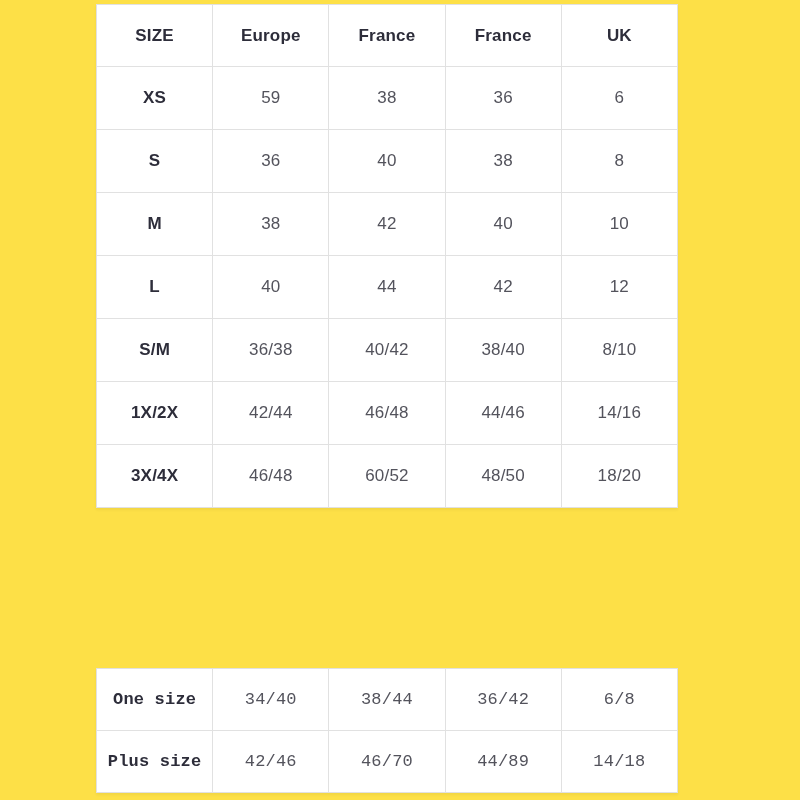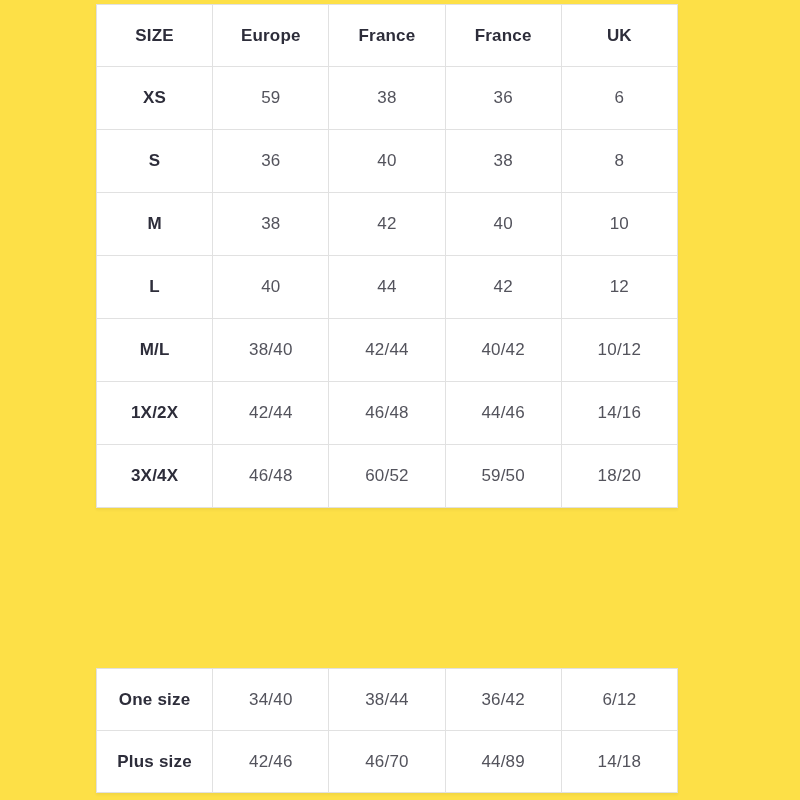--- a/index.html
+++ b/index.html
@@ -30,21 +30,21 @@
   table.size-table td {
     border: 1px solid #e1e1e1;
     text-align: center;
     vertical-align: middle;
     padding: 0;
     font-size: 17px;
     letter-spacing: 0.2px;
   }
   table.size-table thead tr { height: 62px; }
   table.size-table tbody tr { height: 63px; }
-  #extra-table tbody tr { height: 62px; }
+  #extra-table tbody tr { height: 62px; font-family: Liberation Mono, monospace; }
   table.size-table th {
     font-weight: 700;
     color: #2d2d3a;
   }
   table.size-table td {
     font-weight: 400;
     color: #53535c;
   }
 </style>
 </head>
@@ -85,51 +85,51 @@
         <td>10</td>
       </tr>
       <tr>
         <th>L</th>
         <td>40</td>
         <td>44</td>
         <td>42</td>
         <td>12</td>
       </tr>
       <tr>
-        <th>M/L</th>
+        <th>S/M</th>
+        <td>36/38</td>
+        <td>40/42</td>
         <td>38/40</td>
-        <td>42/44</td>
-        <td>40/42</td>
-        <td>10/12</td>
+        <td>8/10</td>
       </tr>
       <tr>
         <th>1X/2X</th>
         <td>42/44</td>
         <td>46/48</td>
         <td>44/46</td>
         <td>14/16</td>
       </tr>
       <tr>
         <th>3X/4X</th>
         <td>46/48</td>
         <td>60/52</td>
-        <td>59/50</td>
+        <td>48/50</td>
         <td>18/20</td>
       </tr>
     </tbody>
   </table>
 
   <table class="size-table" id="extra-table">
     <tbody>
       <tr>
         <th>One size</th>
         <td>34/40</td>
         <td>38/44</td>
         <td>36/42</td>
-        <td>6/12</td>
+        <td>6/8</td>
       </tr>
       <tr>
         <th>Plus size</th>
         <td>42/46</td>
         <td>46/70</td>
         <td>44/89</td>
         <td>14/18</td>
       </tr>
     </tbody>
   </table>

